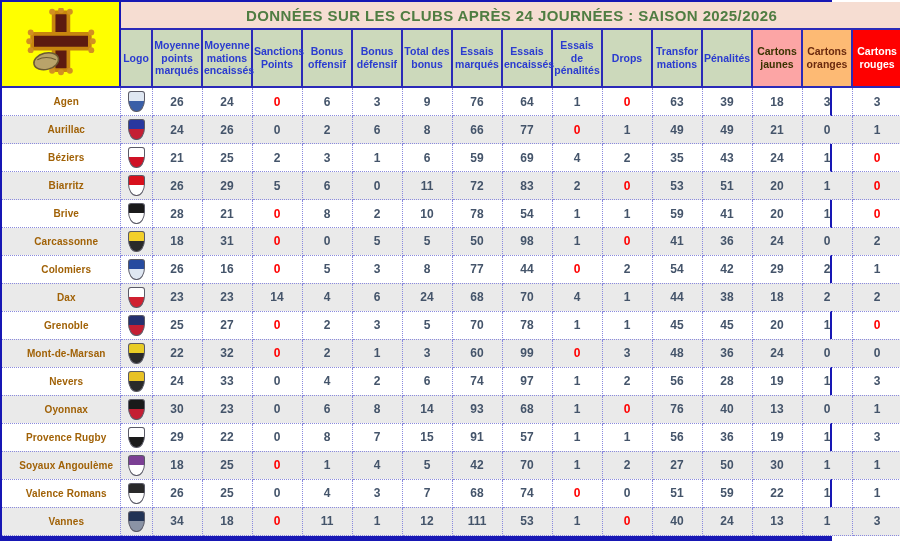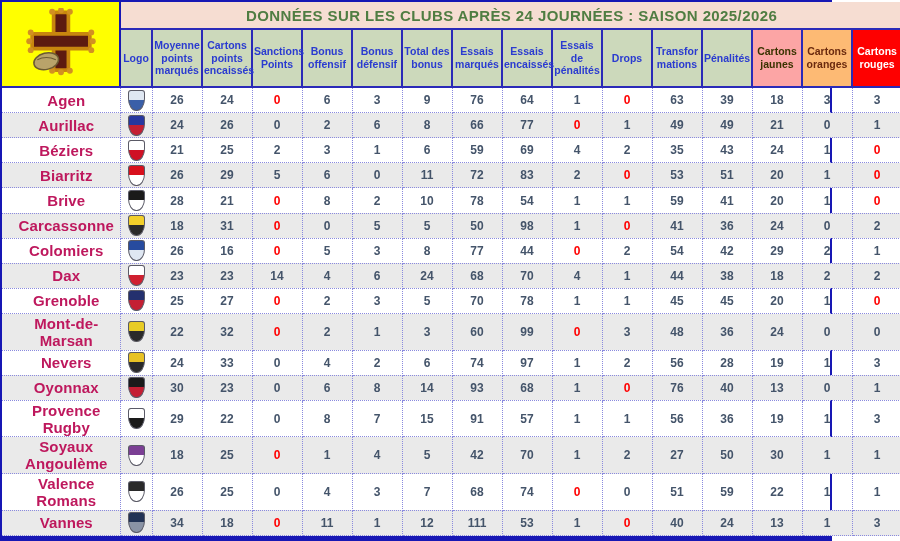--- a/index.html
+++ b/index.html
@@ -11,21 +11,21 @@
   
   th.titlebar{background:#f6ddd2;color:#4f7d42;font-size:15px;font-weight:bold;text-align:center;vertical-align:middle;letter-spacing:.4px;white-space:nowrap;border-bottom:2px solid #2a2ab8;padding:0;}
   
   th.hcell{background:#ccd9bb;color:#2a3bd0;font-size:10.5px;font-weight:bold;line-height:1.2;text-align:center;vertical-align:middle;border:2px solid #2a2ab8;padding:2px 1px;}
   th.hcell.yellow{background:#fca5a5;color:#3a3300;}
   th.hcell.orange{background:#fdba74;color:#6b2a0e;}
   th.hcell.red{background:#fe0000;color:#ffffff;}
   
   tbody td{border-right:1px dotted #8a8ade;border-bottom:1px dotted #8a8ade;text-align:center;vertical-align:middle;font-size:12px;font-weight:bold;color:#44546a;padding:0;}
   tbody tr.stripe td{background:#eaeaea;}
-  tbody td.club{color:#be185d;font-size:15px;letter-spacing:.1px;padding-left:11px;}
+  tbody td.club{color:#a16207;font-size:10px;letter-spacing:.1px;padding-left:11px;}
   tbody td.red{color:#ff0000;}
   tbody td.logocell{padding:1px 0;}
   .shield{display:inline-block;width:17px;height:21px;border:1px solid #5a5a66;border-radius:3px 3px 48% 48%/3px 3px 58% 58%;vertical-align:middle;box-sizing:border-box;}
   .title-row{height:27px;}
   .header-row{height:58px;}
 </style>
 </head>
 <body>
 
 <div class="sheet">
@@ -60,21 +60,21 @@
             </g>
             <ellipse cx="30" cy="72" rx="17" ry="11" fill="#b9a36a" stroke="#6b5a33" stroke-width="2" transform="rotate(-14 30 72)"></ellipse>
             <path d="M18 70 Q30 64 43 70" stroke="#6b5a33" stroke-width="1.5" fill="none"></path>
           </svg>
         </th>
         <th class="titlebar" colspan="16">DONNÉES SUR LES CLUBS APRÈS 24 JOURNÉES : SAISON 2025/2026</th>
       </tr>
       <tr class="header-row" id="header-row">
           <th class="hcell">Logo</th>
           <th class="hcell">Moyenne points marqués</th>
-          <th class="hcell">Cartons points encaissés</th>
+          <th class="hcell">Moyenne mations encaissés</th>
           <th class="hcell">Sanctions Points</th>
           <th class="hcell">Bonus offensif</th>
           <th class="hcell">Bonus défensif</th>
           <th class="hcell">Total des bonus</th>
           <th class="hcell">Essais marqués</th>
           <th class="hcell">Essais encaissés</th>
           <th class="hcell">Essais de pénalités</th>
           <th class="hcell">Drops</th>
           <th class="hcell">Transfor mations</th>
           <th class="hcell">Pénalités</th>

